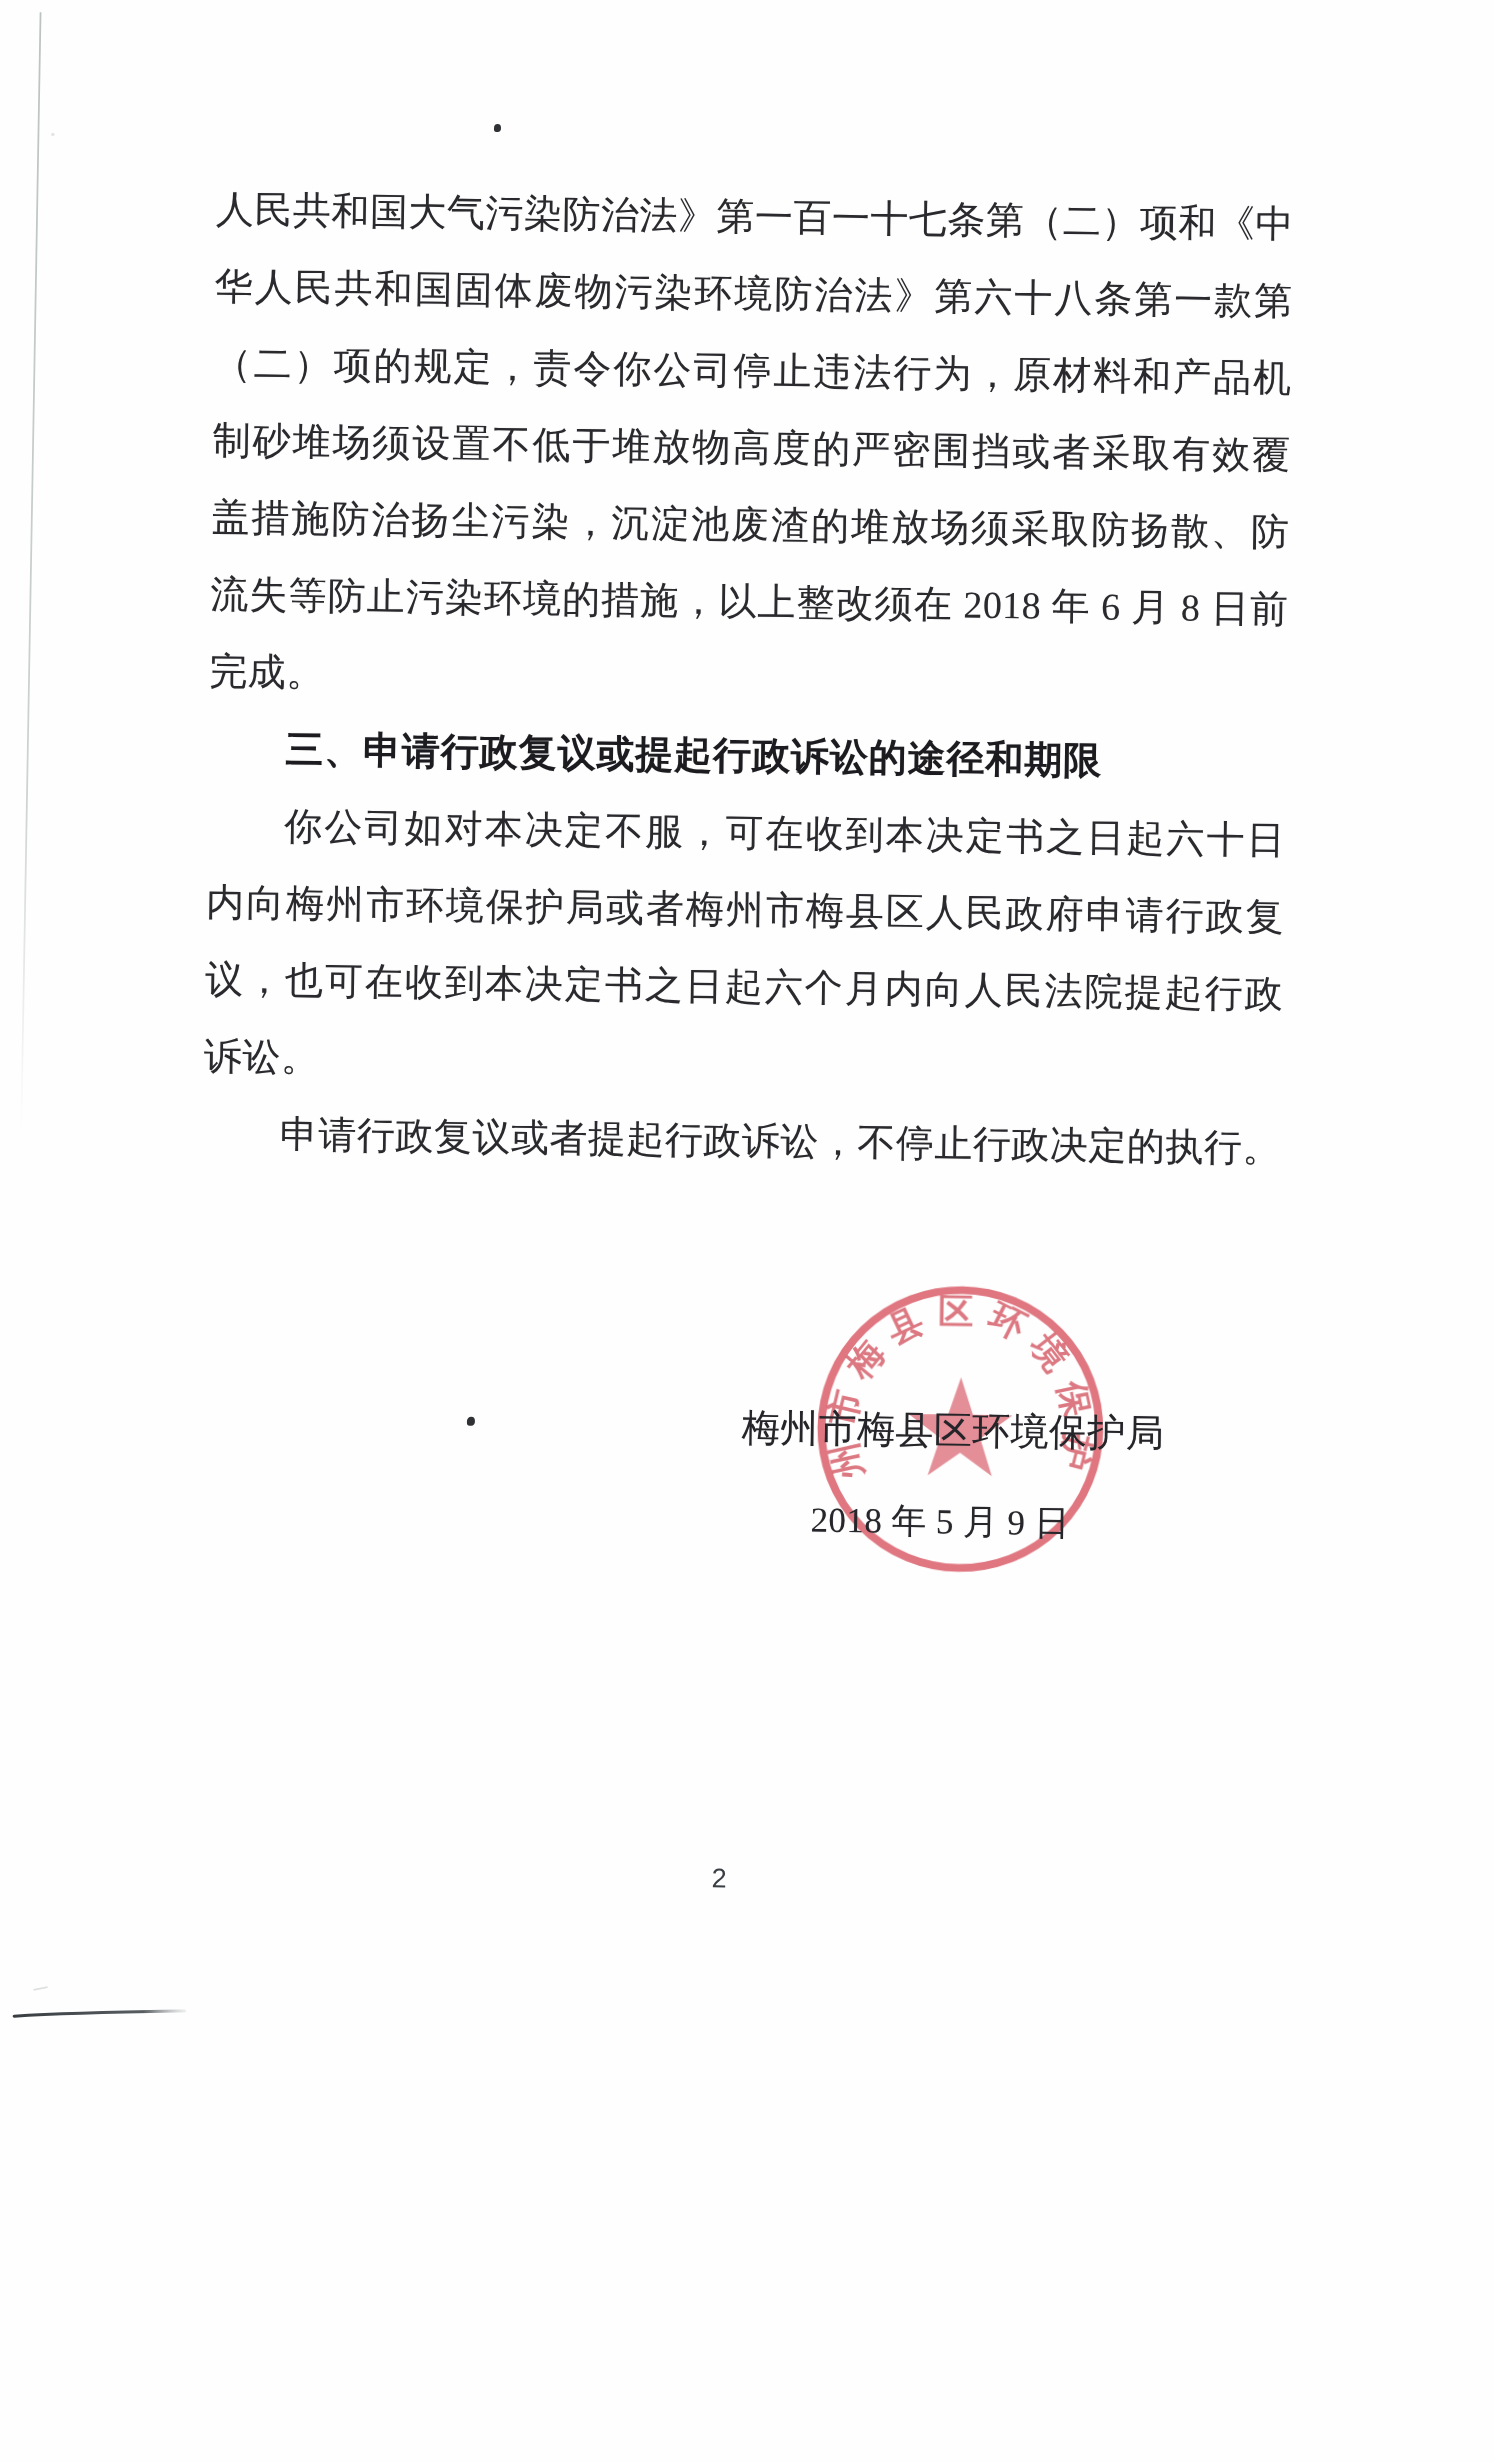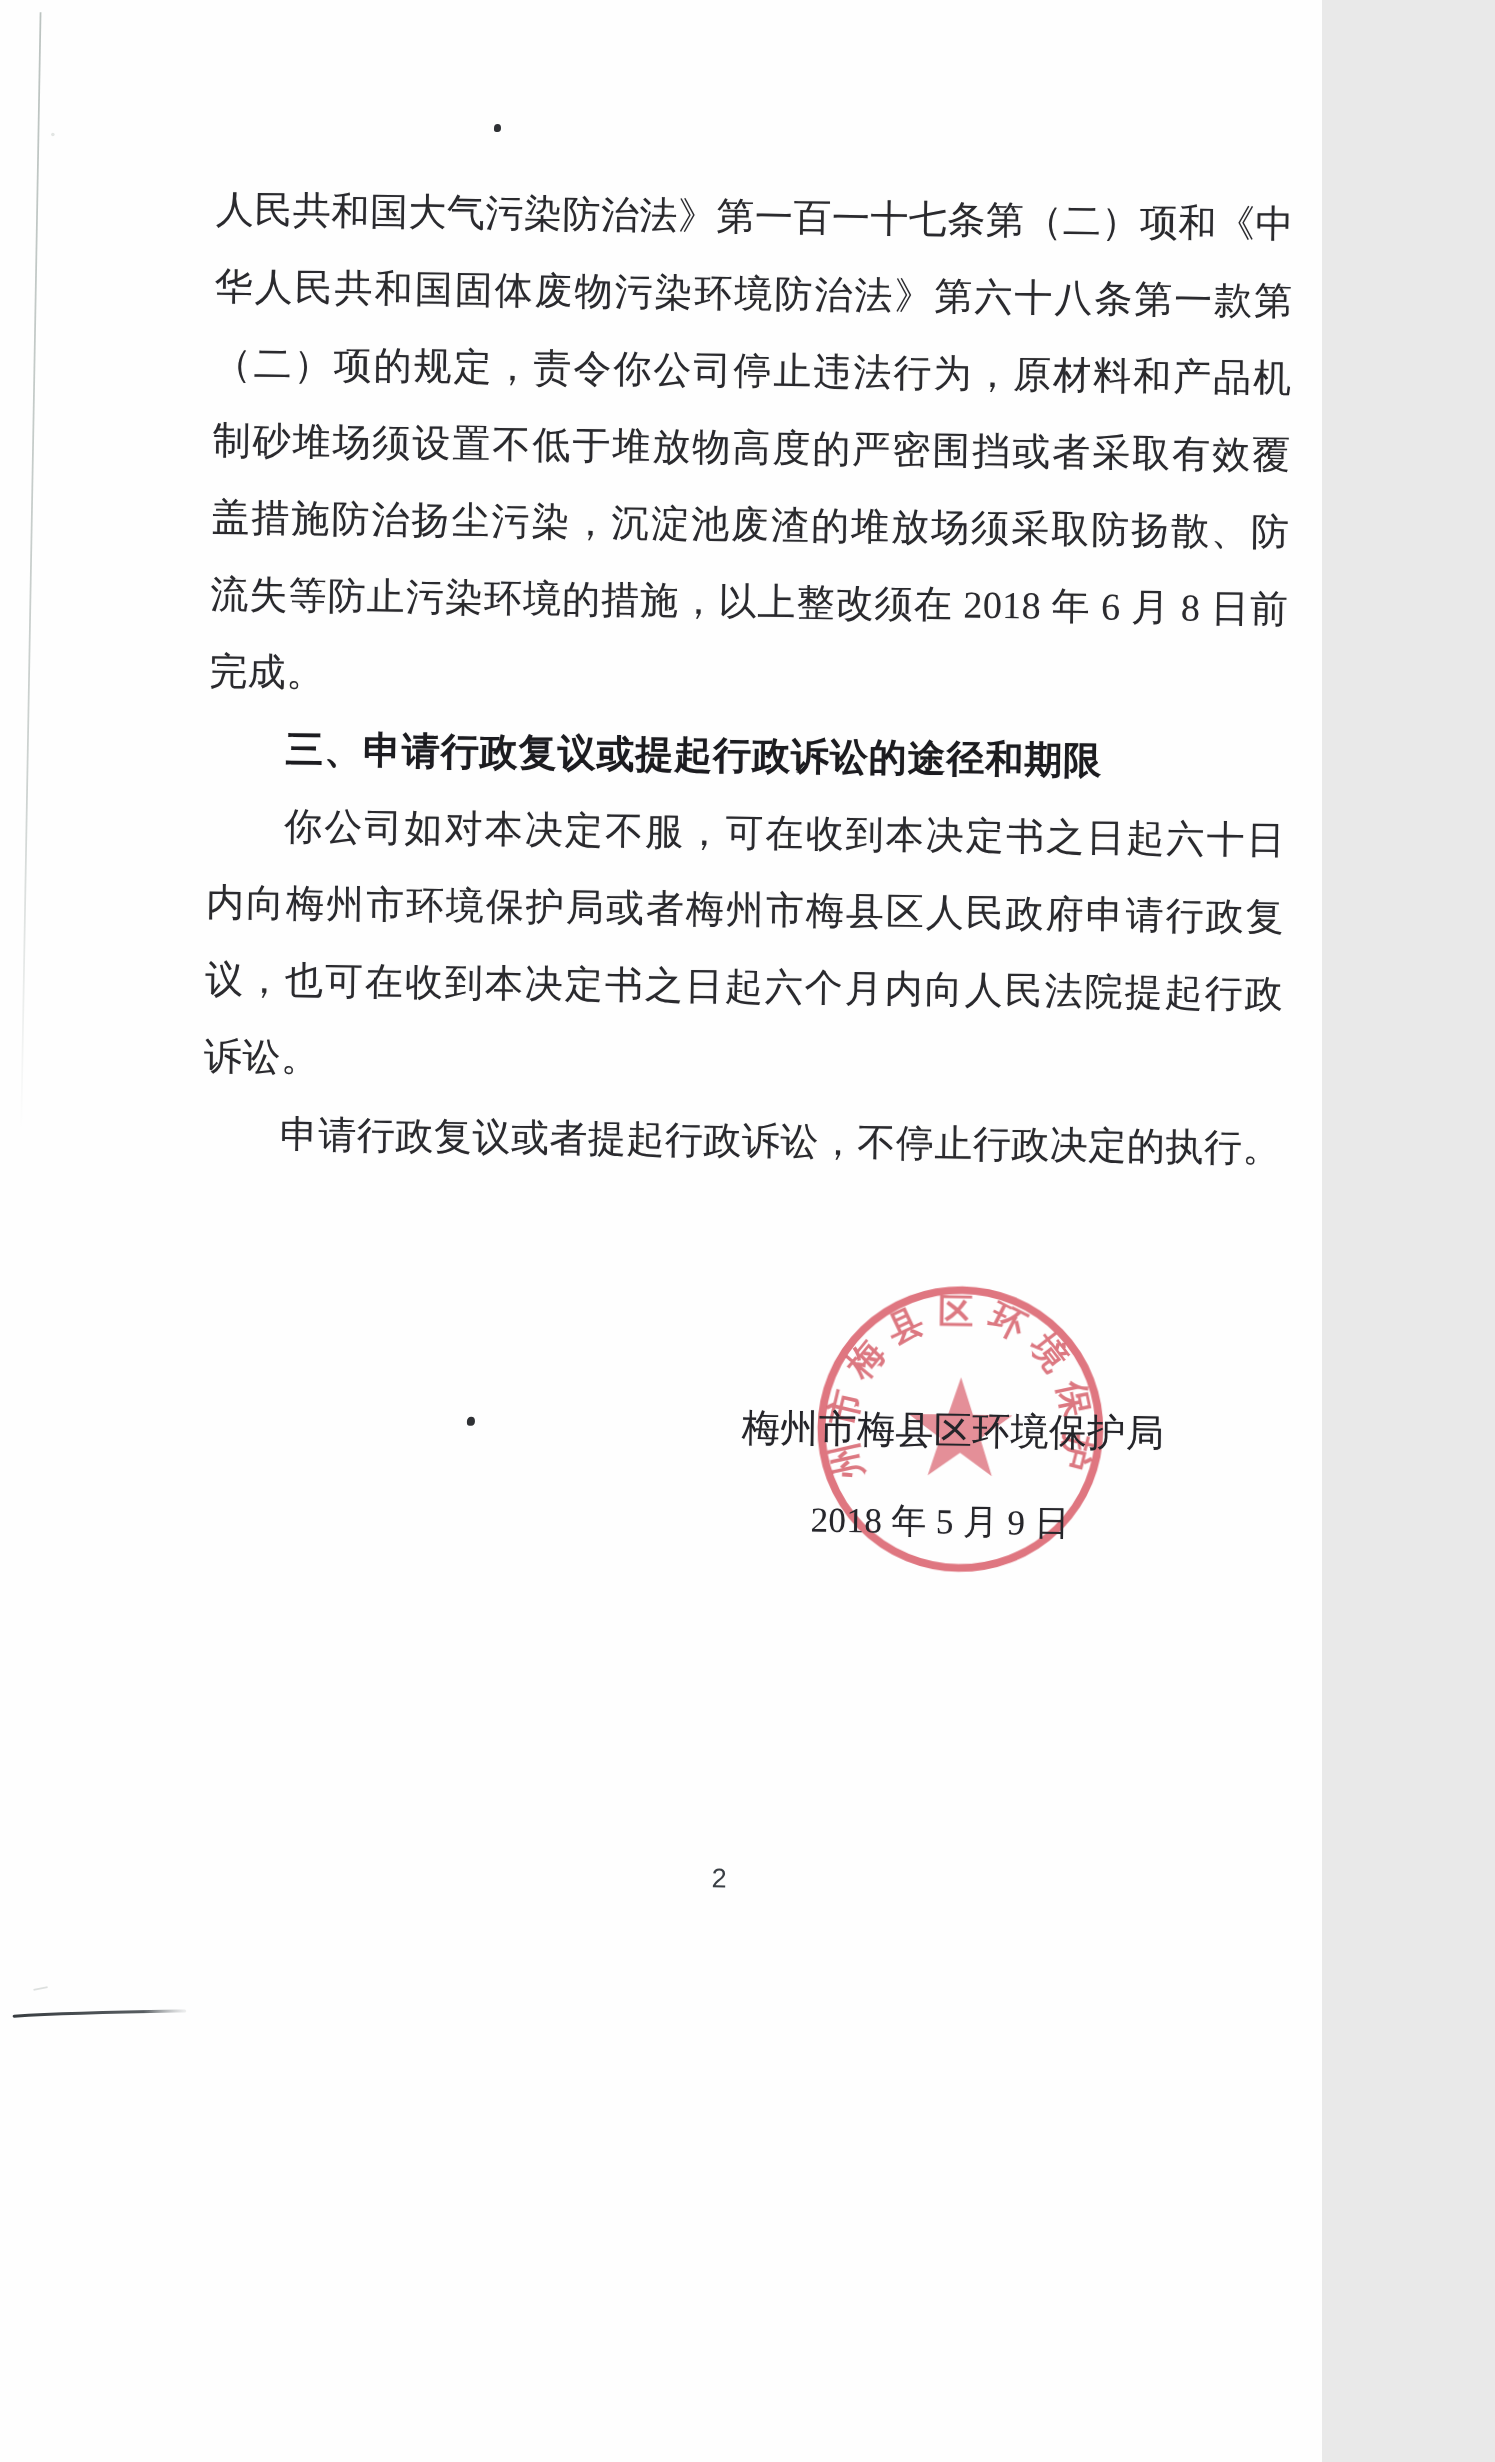--- a/index.html
+++ b/index.html
@@ -1,17 +1,17 @@
 <!DOCTYPE html>
 <html style="font-size:14px"><head>
 <meta charset="utf-8">
 <style>
   html,body{margin:0;padding:0;background:#e9e9e9;}
   .page{
-    position:relative;width:1322px;height:2462px;background:#fefefe;
+    position:relative;width:1495px;height:2462px;background:#fefefe;
     overflow:hidden;font-family:"Liberation Serif","DejaVu Serif",serif;
   }
   .artifact-layer{position:absolute;left:0;top:0;width:1495px;height:2462px;pointer-events:none;}
   .content{
     position:absolute;left:209px;top:171px;width:1078px;
     transform:rotate(0.8deg);transform-origin:0 528px;
   }
   .line{
     position:relative;font-size:38px;line-height:77px;height:77px;
     color:#2a2a2e;letter-spacing:0.4px;white-space:normal;

